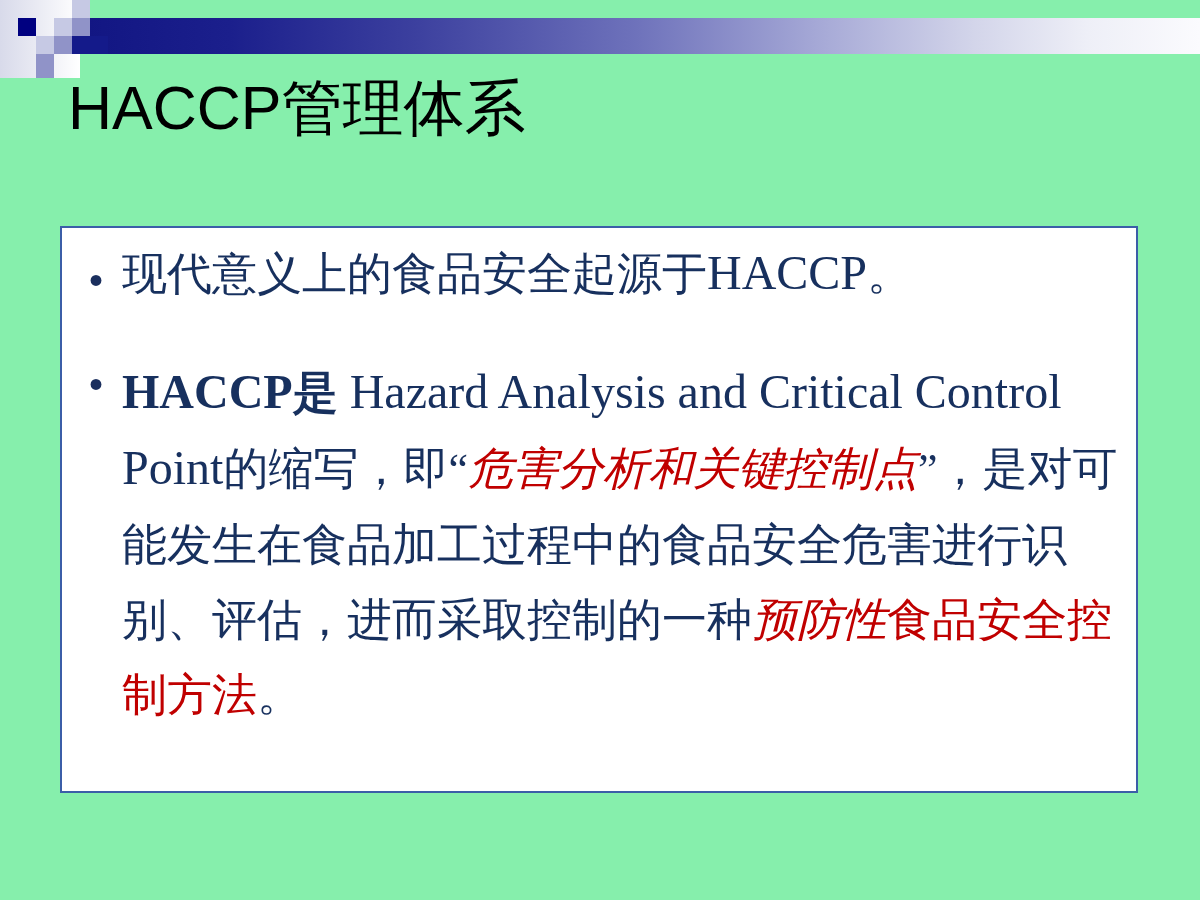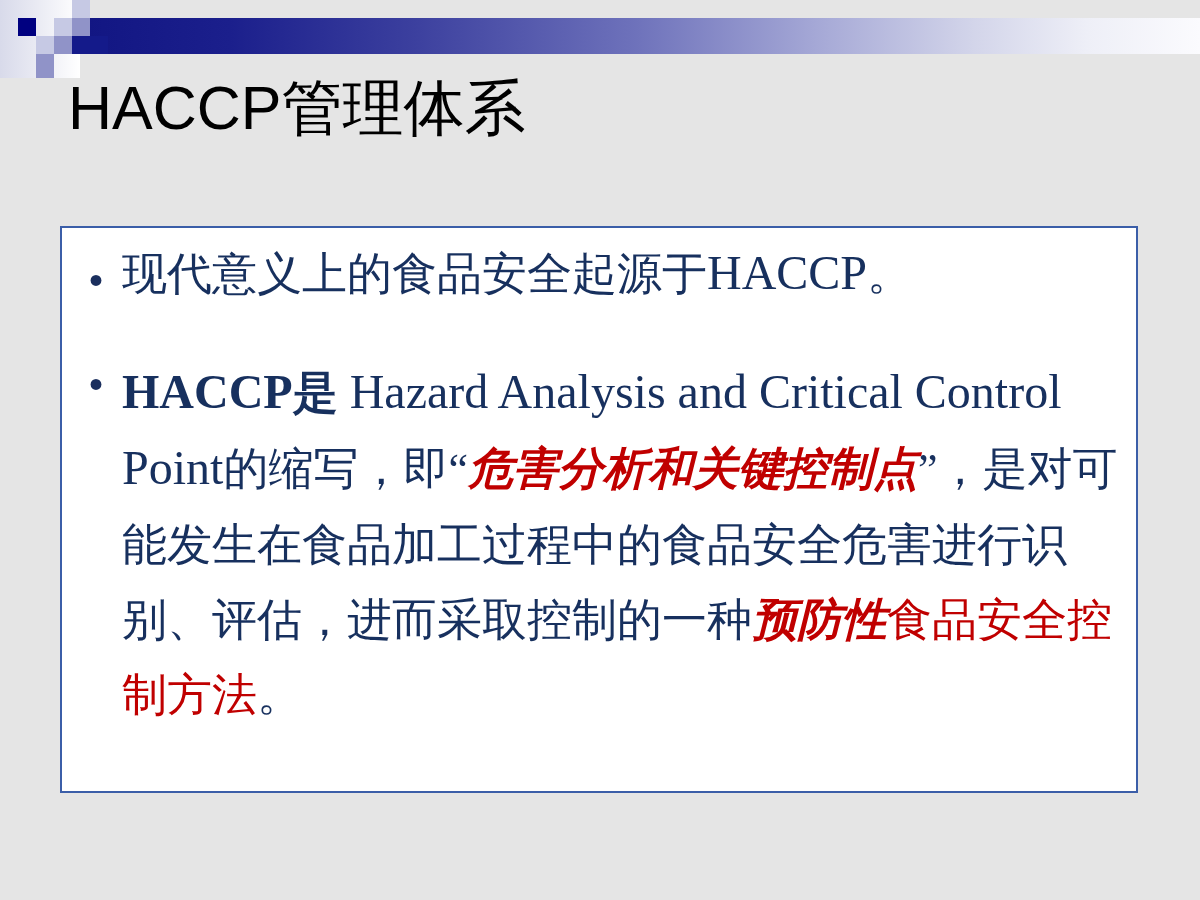--- a/index.html
+++ b/index.html
@@ -14,21 +14,21 @@
     font-family: "Liberation Sans", sans-serif;
     position: relative;
   }
 
   
   .slide {
     position: absolute;
     inset: 0;
     width: 1200px;
     height: 900px;
-    background: #e5e5e5;
+    background: #86efac;
   }
 
   
   .header-band {
     position: absolute;
     left: 72px;
     top: 18px;
     width: 1128px;
     height: 36px;
     background: linear-gradient(to right,
@@ -136,21 +136,21 @@
   }
   .cjk-bold {
     font-family: "Liberation Sans", "DejaVu Sans", sans-serif;
     font-weight: bold;
     font-size: 45px;
   }
 
   
   .red-ital {
     color: #c00000;
-    font-weight: bold;
+    font-weight: normal;
     font-style: italic;
     font-family: "Liberation Sans", "DejaVu Sans", sans-serif;
   }
   .red-plain {
     color: #c00000;
     font-family: "Liberation Sans", "DejaVu Sans", sans-serif;
   }
   .navy {
     color: #17305e;
   }

